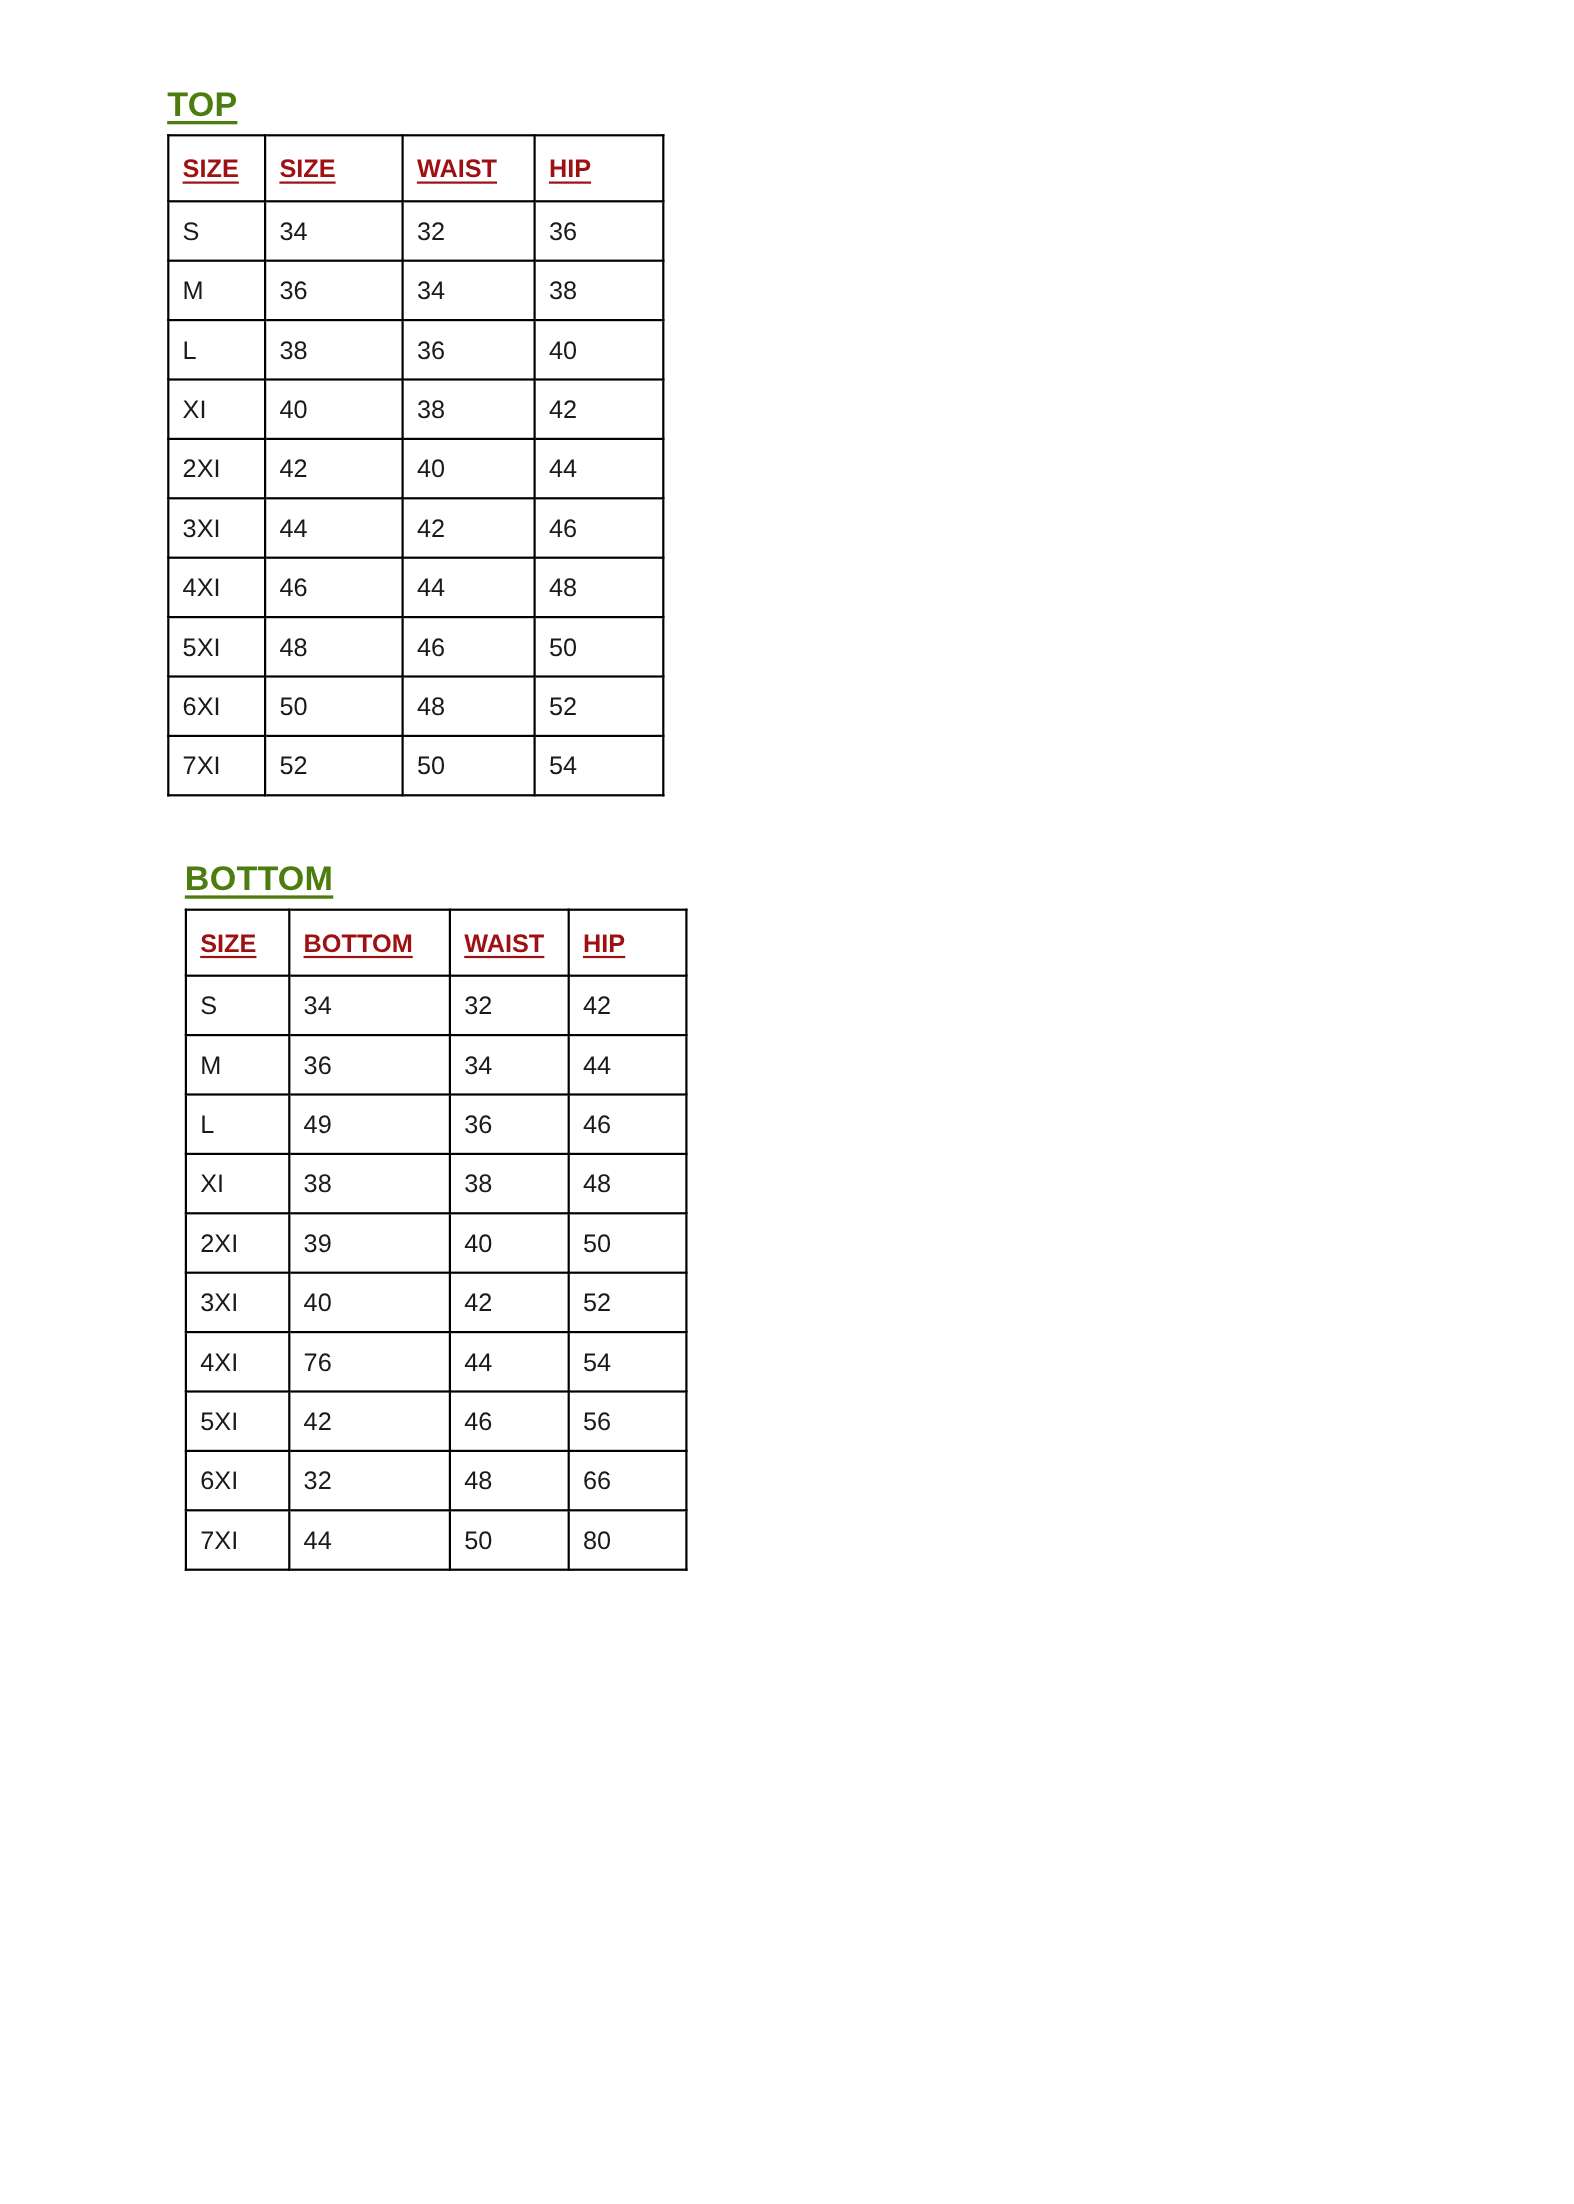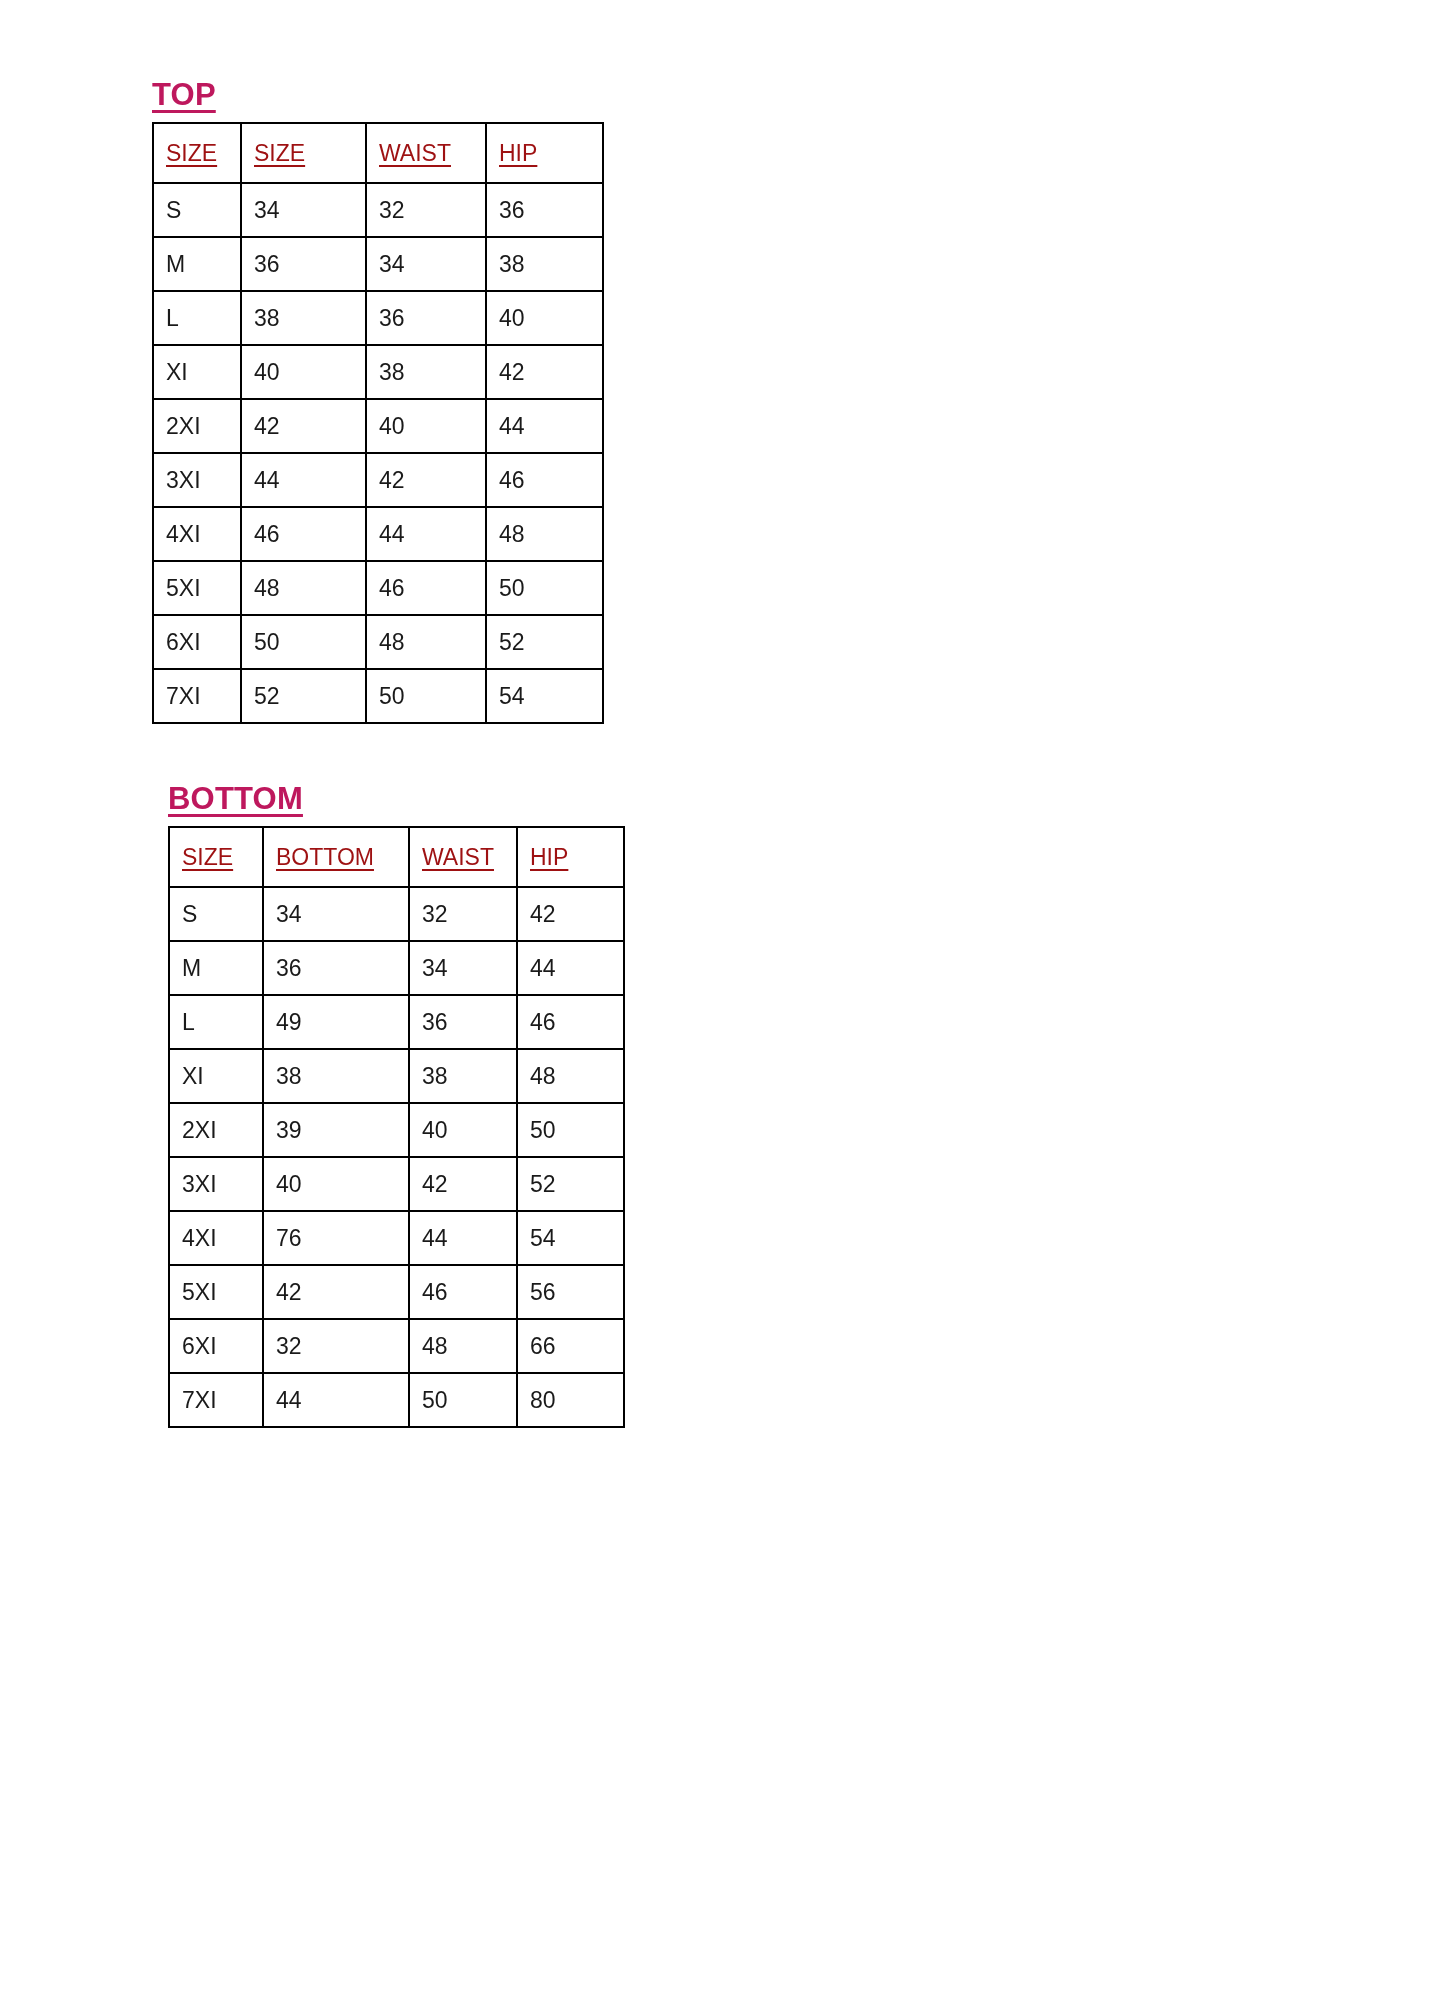--- a/index.html
+++ b/index.html
@@ -18,21 +18,21 @@
 
   .page {
     padding: 0;
     margin: 0;
   }
 
   
   .section-title {
     font-size: 31px;
     font-weight: bold;
-    color: #be185d;
+    color: #4d7c0f;
     text-decoration: underline;
     text-underline-offset: 5px;
     text-decoration-thickness: 3px;
     letter-spacing: 0.2px;
     margin: 0;
     padding: 0;
     line-height: 1.1;
     display: inline-block;
   }
 
@@ -50,21 +50,21 @@
     vertical-align: middle;
     font-size: 23px;
     font-weight: normal;
     color: #1a1a1a;
     height: 54px;
     box-sizing: border-box;
     background: #ffffff;
   }
   table.size-table th {
     font-size: 23px;
-    font-weight: normal;
+    font-weight: bold;
     color: #9E1112;
     height: 60px;
   }
   table.size-table th .hdr-text {
     text-decoration: underline;
     text-underline-offset: 4px;
     text-decoration-thickness: 2px;
     display: inline-block;
   }
   td.size-cell {

